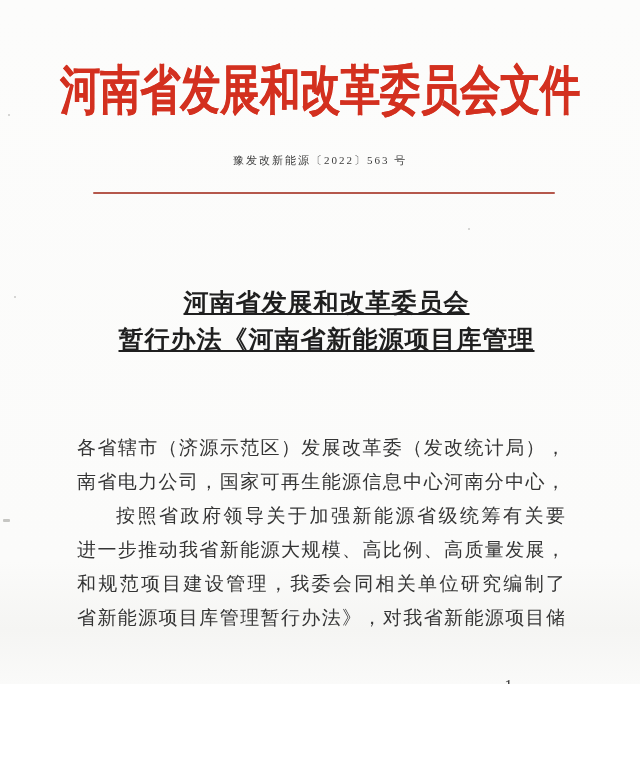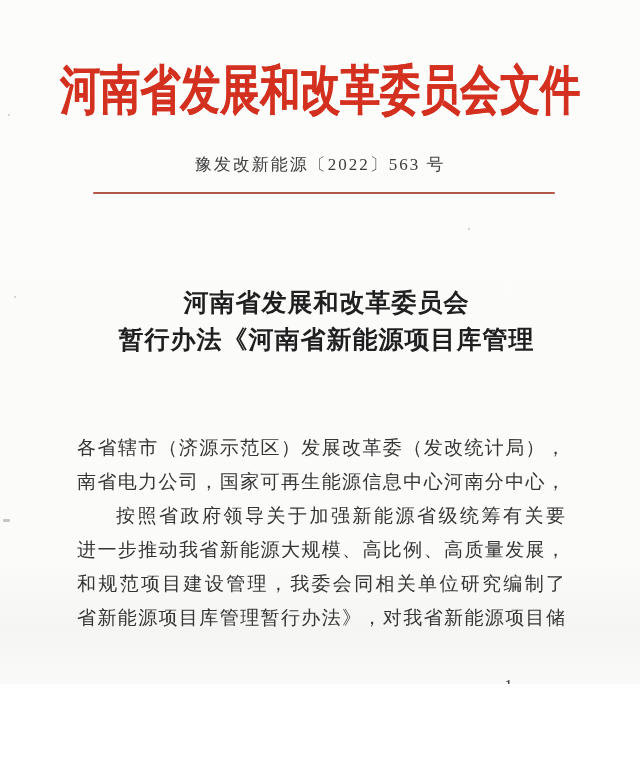--- a/index.html
+++ b/index.html
@@ -29,21 +29,21 @@
     transform: scaleY(1.32);
     transform-origin: top center;
     text-shadow: 0.5px 0 0 var(--letterhead-red, #d3301f);
   }
   .doc-number {
     position: absolute;
     top: 153px;
     left: 0;
     right: 0;
     text-align: center;
-    font-size: 17px;
+    font-size: 11px;
     letter-spacing: 2px;
     color: #3d3d3d;
   }
   .red-rule {
     position: absolute;
     top: 192px;
     left: 93px;
     width: 462px;
     height: 2px;
     background: var(--rule-red, #b5584c);
@@ -53,20 +53,21 @@
     position: absolute;
     top: 284px;
     left: 13px;
     right: 0;
     text-align: center;
     font-size: 25px;
     font-weight: bold;
     line-height: 37px;
     letter-spacing: 1px;
     color: var(--title-ink, #1f1f1f);
+    text-decoration: underline;
   }
   .doc-body {
     position: absolute;
     top: 431px;
     left: 77px;
     width: 489px;
     font-size: 19px;
     color: var(--body-ink, #353535);
   }
   .body-line {

